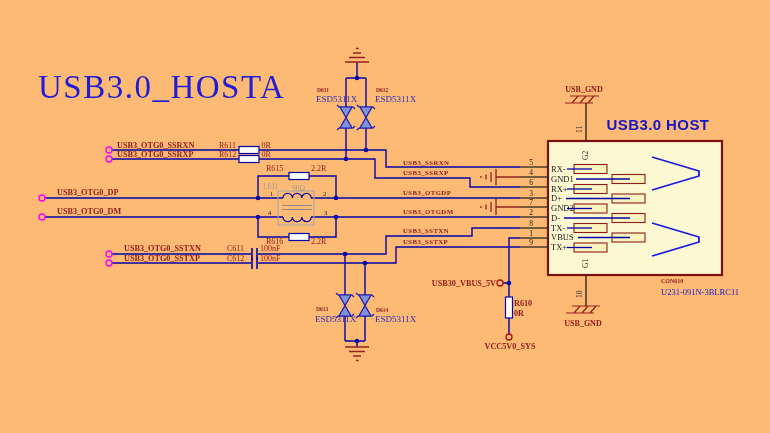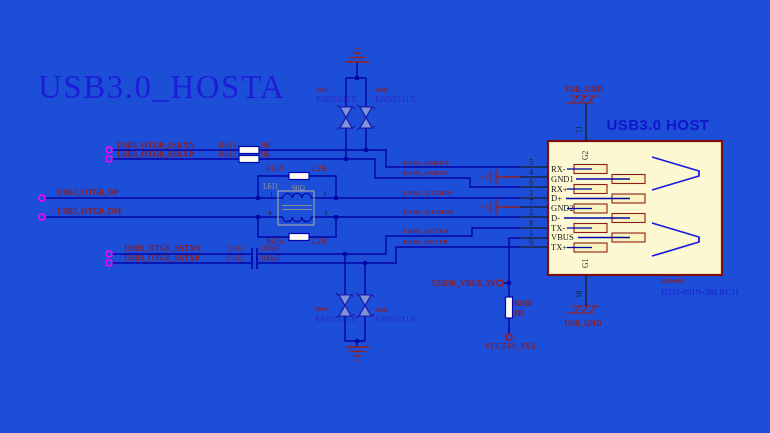--- a/index.html
+++ b/index.html
@@ -1,16 +1,16 @@
 <!DOCTYPE html>
 <html><head>
 <meta charset="utf-8">
 <style>
   html,body{margin:0;padding:0;}
-  .stage{position:relative;width:770px;height:433px;background:#1d4ed8;overflow:hidden;
+  .stage{position:relative;width:770px;height:433px;background:#fdba74;overflow:hidden;
          font-family:"Liberation Serif","DejaVu Serif",serif;}
   svg text{user-select:none;}
   .tserif{font-family:"Liberation Serif","DejaVu Serif",serif;}
   .tsans{font-family:"Liberation Sans","DejaVu Sans",sans-serif;}
 </style>
 </head>
 <body>
 
 <div class="stage">
 <svg width="770" height="433" viewBox="0 0 770 433" xmlns="http://www.w3.org/2000/svg">

